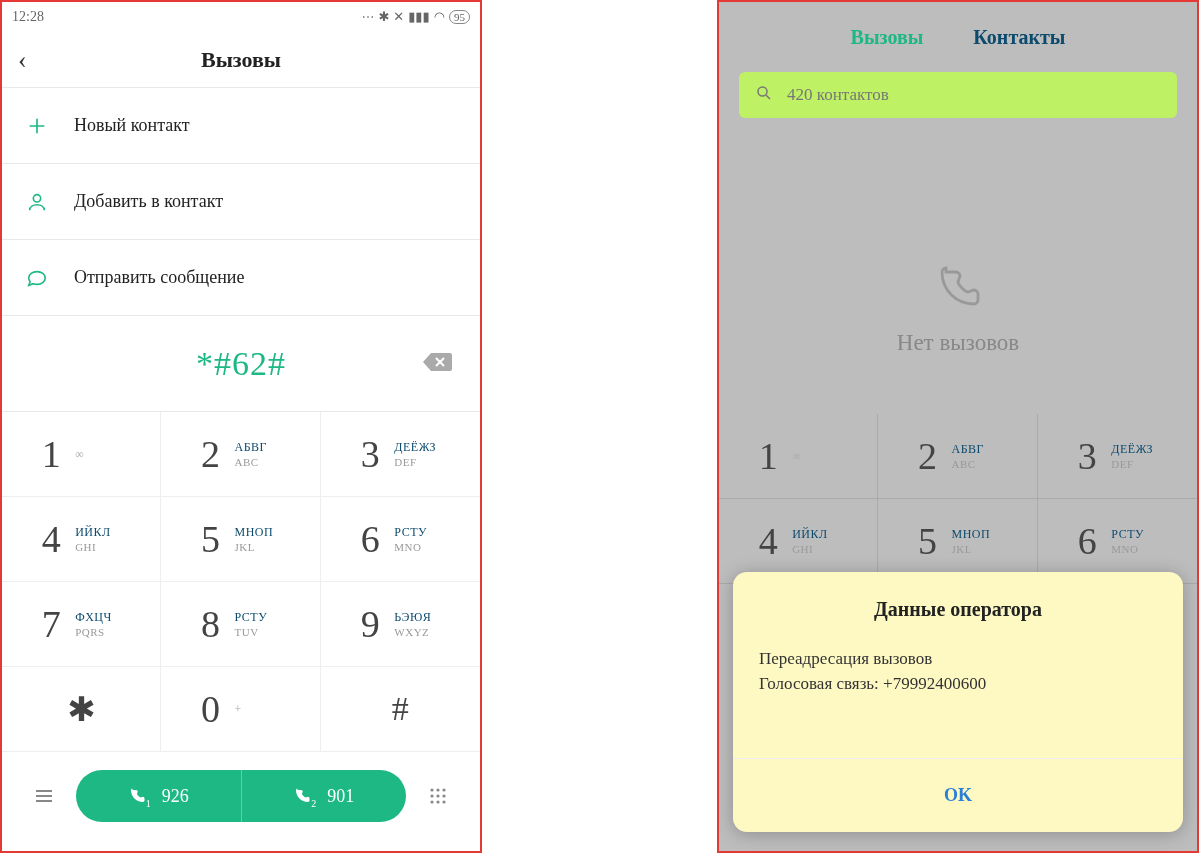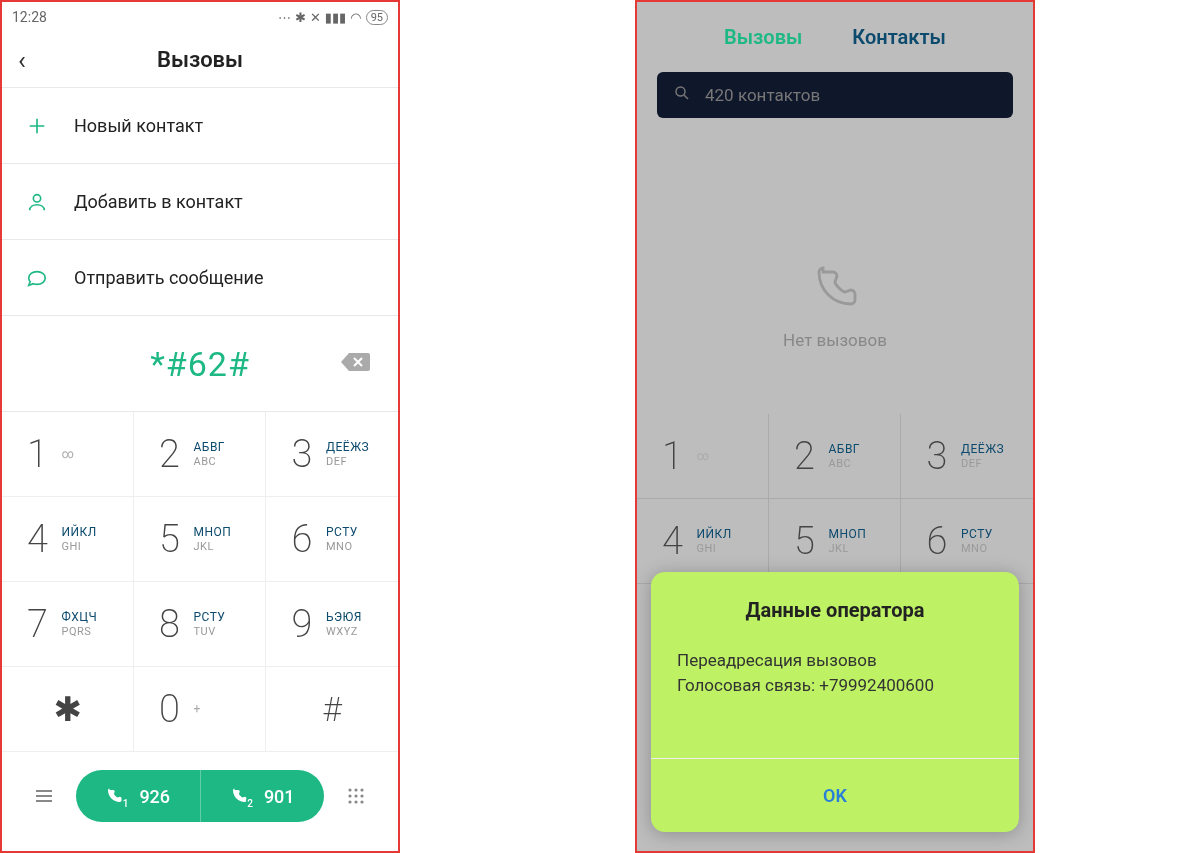--- a/index.html
+++ b/index.html
@@ -4,26 +4,27 @@
 <style>
 * { box-sizing: border-box; margin: 0; padding: 0; }
 body {
   font-family: -apple-system, Roboto, "Segoe UI", Arial, sans-serif;
   background: #fff;
   display: flex;
   gap: 235px;
   padding: 0;
 }
 .phone {
-  width: 400px;
+  width: 482px;
   height: 853px;
   border: 2px solid #e53935;
   background: #fff;
   position: relative;
   overflow: hidden;
+  font-family: Liberation Serif, serif;
 }
 .status-bar {
   height: 30px;
   display: flex;
   justify-content: space-between;
   align-items: center;
   padding: 0 10px;
   font-size: 14px;
   color: #666;
 }
@@ -108,38 +109,38 @@
 
 .phone2-bg { background: #bdbdbd; }
 .tabs-row {
   display: flex; justify-content: center; gap: 50px; height: 70px;
   align-items: center; background: #bdbdbd;
 }
 .tab { font-size: 20px; font-weight: 600; cursor: pointer; }
 .tab.active { color: #1db884; }
 .tab.inactive { color: #0c4a6e; }
 .search-bar {
-  margin: 0 20px 16px; height: 46px; background: #0f172a; border-radius: 6px;
+  margin: 0 20px 16px; height: 46px; background: #bef264; border-radius: 6px;
   display: flex; align-items: center; padding: 0 16px; gap: 14px; color: #777;
 }
 .search-bar svg { width: 18px; height: 18px; }
 .search-text { font-size: 17px; color: #777; }
 .empty-state {
   text-align: center; padding-top: 130px; color: #999;
 }
 .empty-state svg { width: 48px; height: 48px; color: #999; margin-bottom: 14px; }
-.empty-text { font-size: 17px; color: #888; }
+.empty-text { font-size: 23px; color: #888; }
 .keypad2 {
   display: grid; grid-template-columns: repeat(3,1fr);
   position: absolute; top: 412px; left: 0; right: 0;
 }
 .keypad2 .key { background: #bdbdbd; border-color: #aaa; }
 .dialog-overlay {
   position: absolute; top: 570px; left: 14px; right: 14px;
-  background: #bef264; border-radius: 14px; padding: 26px 26px 0;
+  background: #fef9c3; border-radius: 14px; padding: 26px 26px 0;
   box-shadow: 0 2px 18px rgba(0,0,0,0.25);
   min-height: 260px;
   display: flex; flex-direction: column;
 }
 .dialog-title {
   text-align: center; font-size: 20px; font-weight: 700; color: #222;
   margin-bottom: 26px;
 }
 .dialog-body { font-size: 17px; color: #333; line-height: 1.45; flex: 1; }
 .dialog-ok {

